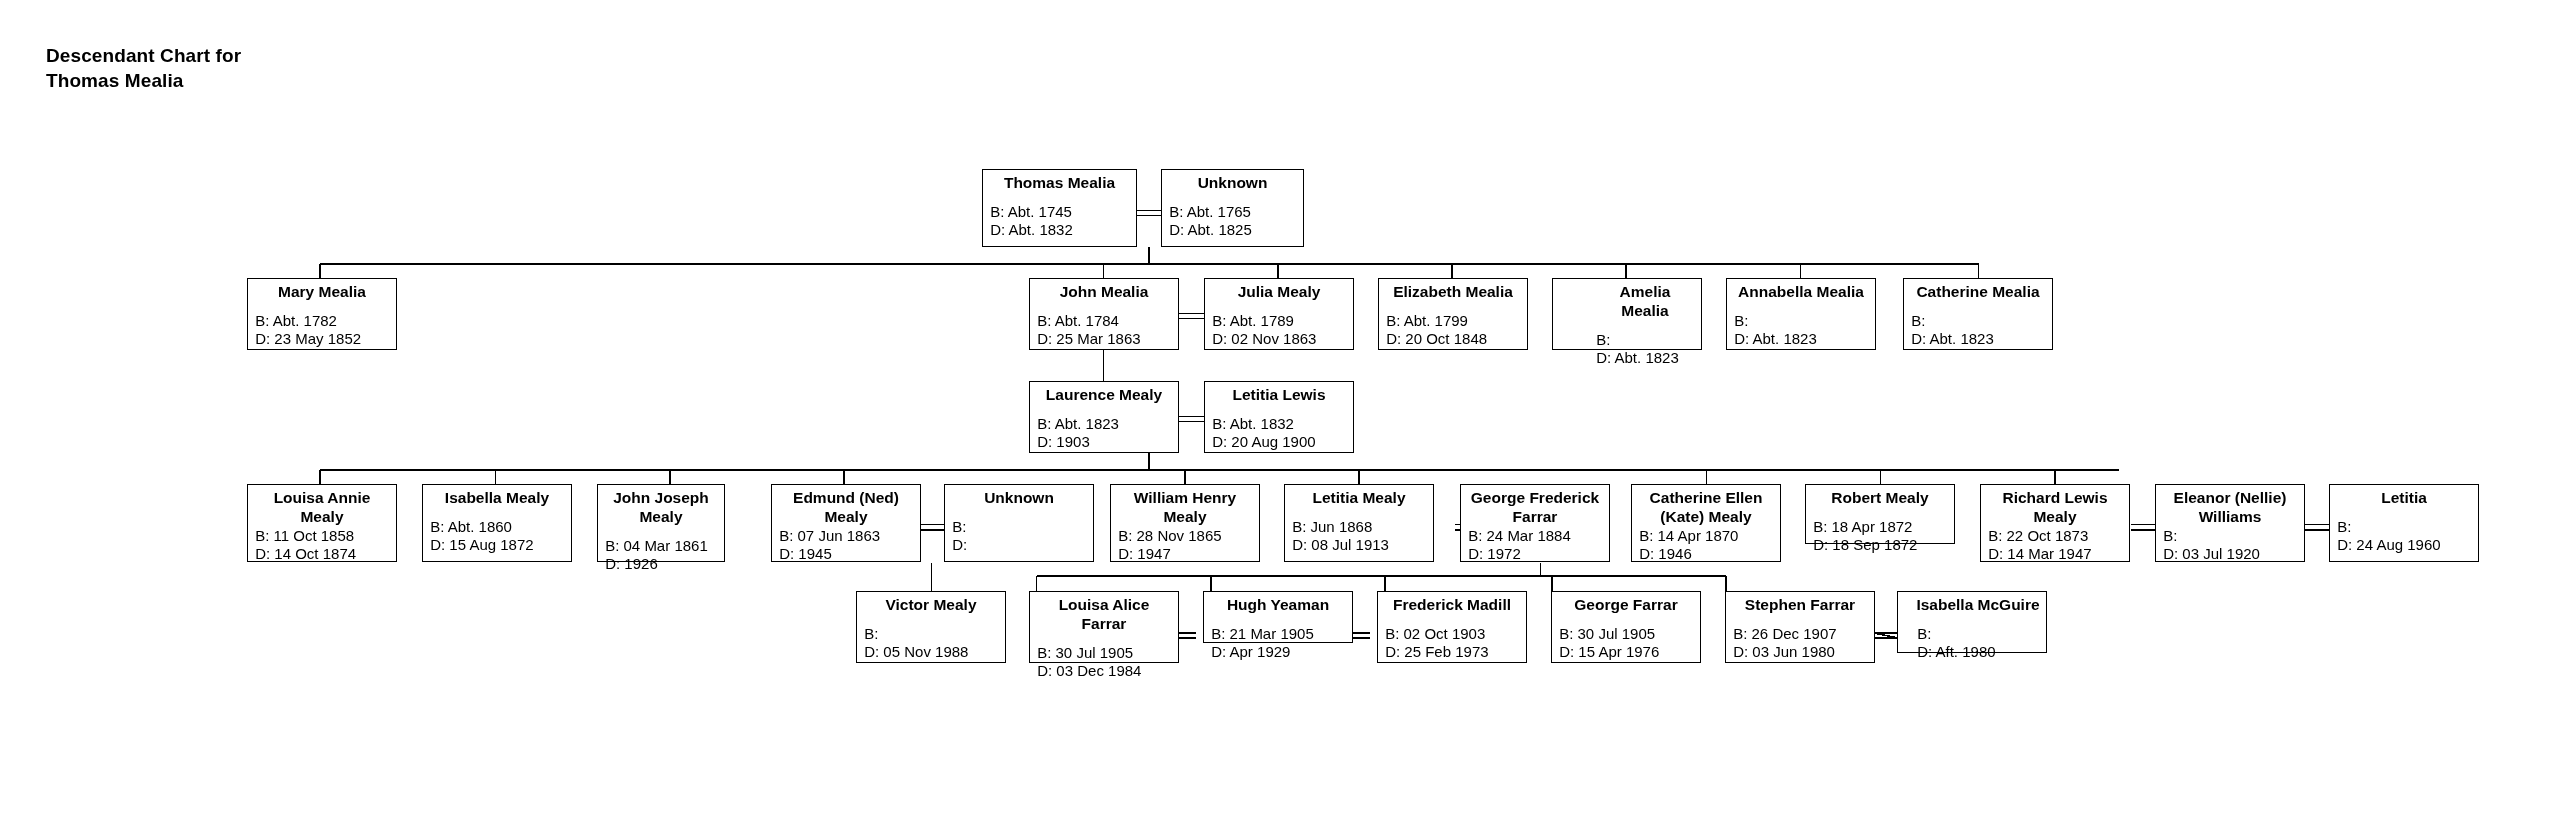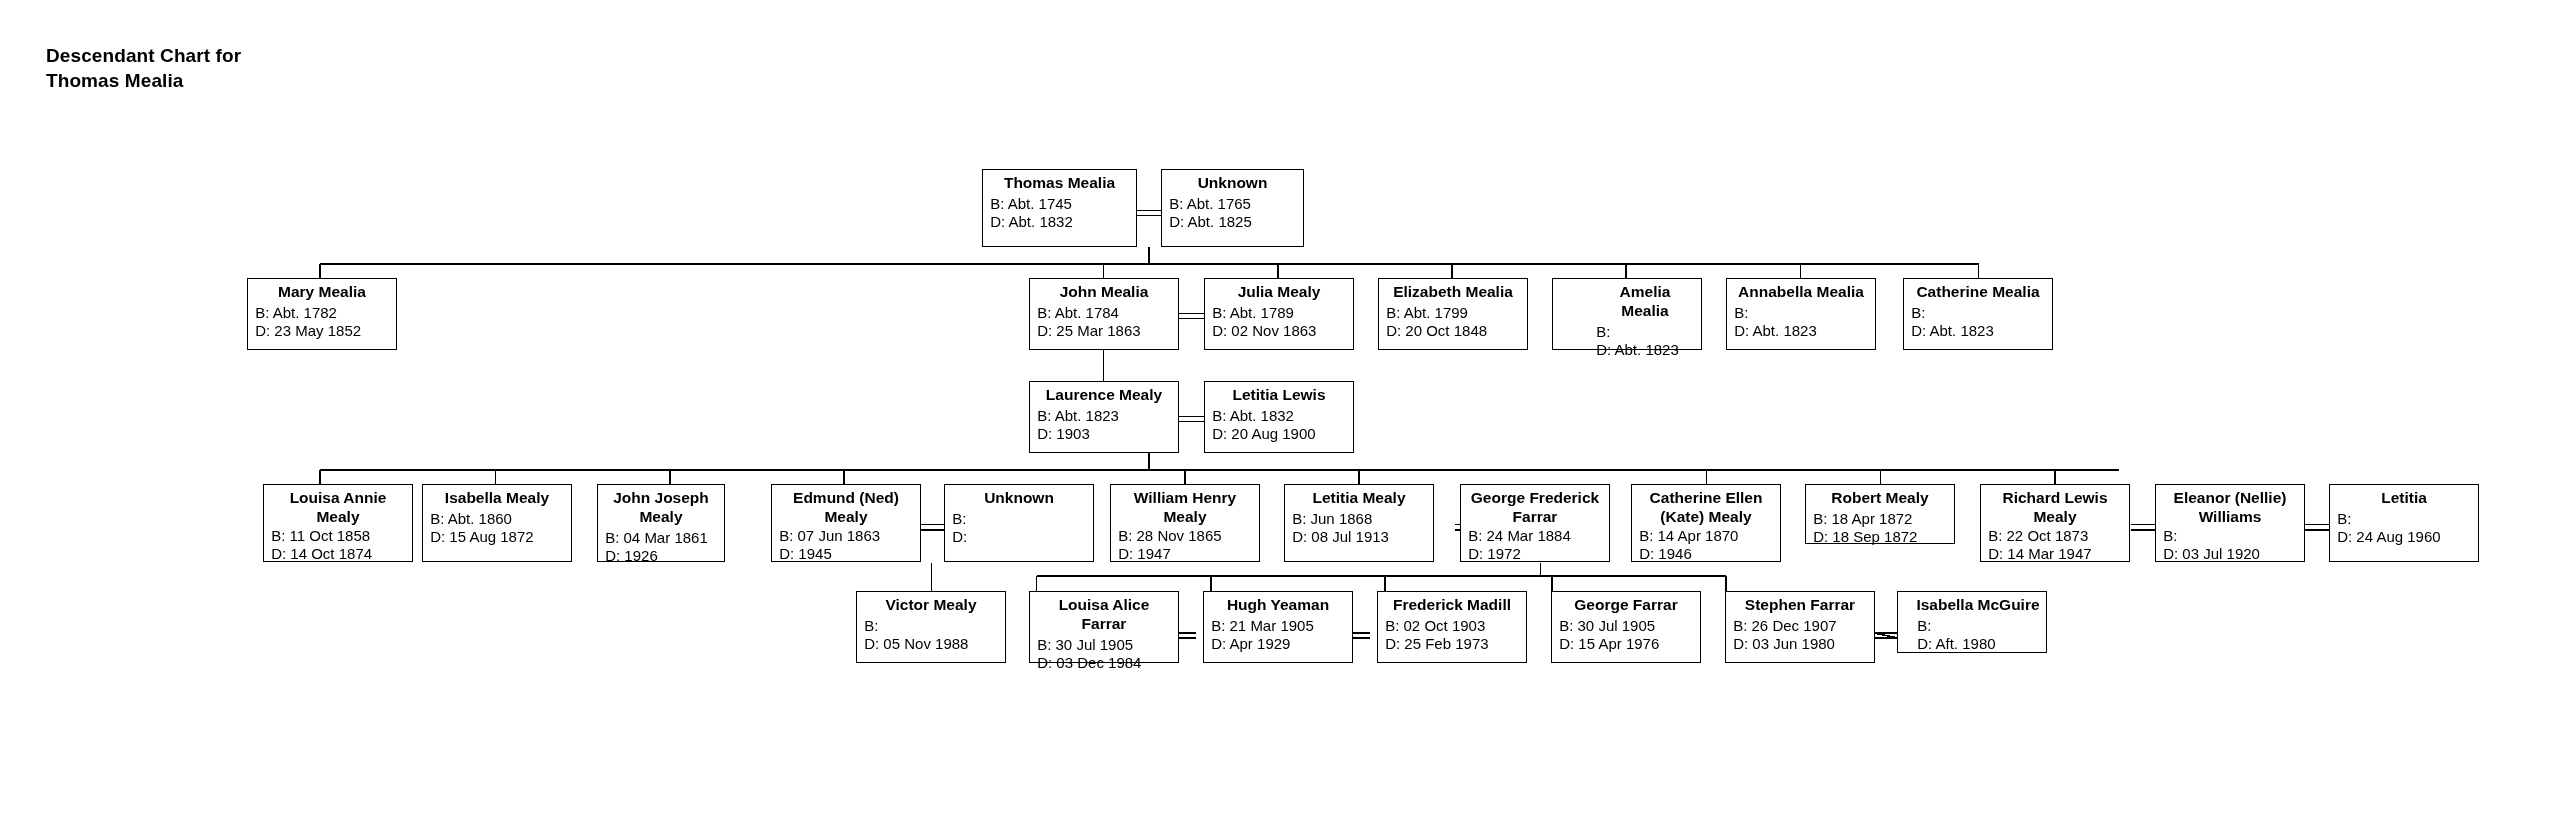--- a/index.html
+++ b/index.html
@@ -55,21 +55,21 @@
   }
   .node .dt {
     display: block;
     text-align: left;
     font-weight: normal;
     font-size: 15px;
     line-height: 1.22;
     padding-left: 7.2px;
     white-space: pre;
   }
-  .node .dt.first { margin-top: 2px; }
+  .node .dt.first { margin-top: 10px; }
 </style>
 </head>
 <body>
 
 <div id="canvas">
 
   <svg id="wires" viewBox="0 0 5376 1632" xmlns="http://www.w3.org/2000/svg">
     <g stroke="#000000" stroke-width="3" fill="none" shape-rendering="crispEdges">
 
       <line x1="2206" y1="408" x2="2254" y2="408"></line>
@@ -206,21 +206,21 @@
     <span class="dt first">B: Abt. 1823</span>
     <span class="dt">D: 1903</span>
   </div>
 
   <div class="node" style="left:1204px; top:381px; width:150px; height:72px;">
     <span class="nm">Letitia Lewis</span>
     <span class="dt first">B: Abt. 1832</span>
     <span class="dt">D: 20 Aug 1900</span>
   </div>
 
-  <div class="node" style="left:247px; top:484px; width:150px; height:78px;margin-left:16px;">
+  <div class="node" style="left:247px; top:484px; width:150px; height:78px;">
     <span class="nm">Louisa Annie
 Mealy</span>
     <span class="dt">B: 11 Oct 1858</span>
     <span class="dt">D: 14 Oct 1874</span>
   </div>
 
   <div class="node" style="left:422px; top:484px; width:150px; height:78px;">
     <span class="nm">Isabella Mealy</span>
     <span class="dt first">B: Abt. 1860</span>
     <span class="dt">D: 15 Aug 1872</span>
@@ -303,21 +303,21 @@
     <span class="dt first">B:</span>
     <span class="dt">D: 05 Nov 1988</span>
   </div>
 
   <div class="node" style="left:1029px; top:591px; width:150px; height:72px;">
     <span class="nm">Louisa Alice Farrar</span>
     <span class="dt first">B: 30 Jul 1905</span>
     <span class="dt">D: 03 Dec 1984</span>
   </div>
 
-  <div class="node" style="left:1203px; top:591px; width:150px; height:72px;">
+  <div class="node" style="left:1203px; top:591px; width:150px; height:52px;">
     <span class="nm">Hugh Yeaman</span>
     <span class="dt first">B: 21 Mar 1905</span>
     <span class="dt">D: Apr 1929</span>
   </div>
 
   <div class="node" style="left:1377px; top:591px; width:150px; height:72px;">
     <span class="nm">Frederick Madill</span>
     <span class="dt first">B: 02 Oct 1903</span>
     <span class="dt">D: 25 Feb 1973</span>
   </div>

